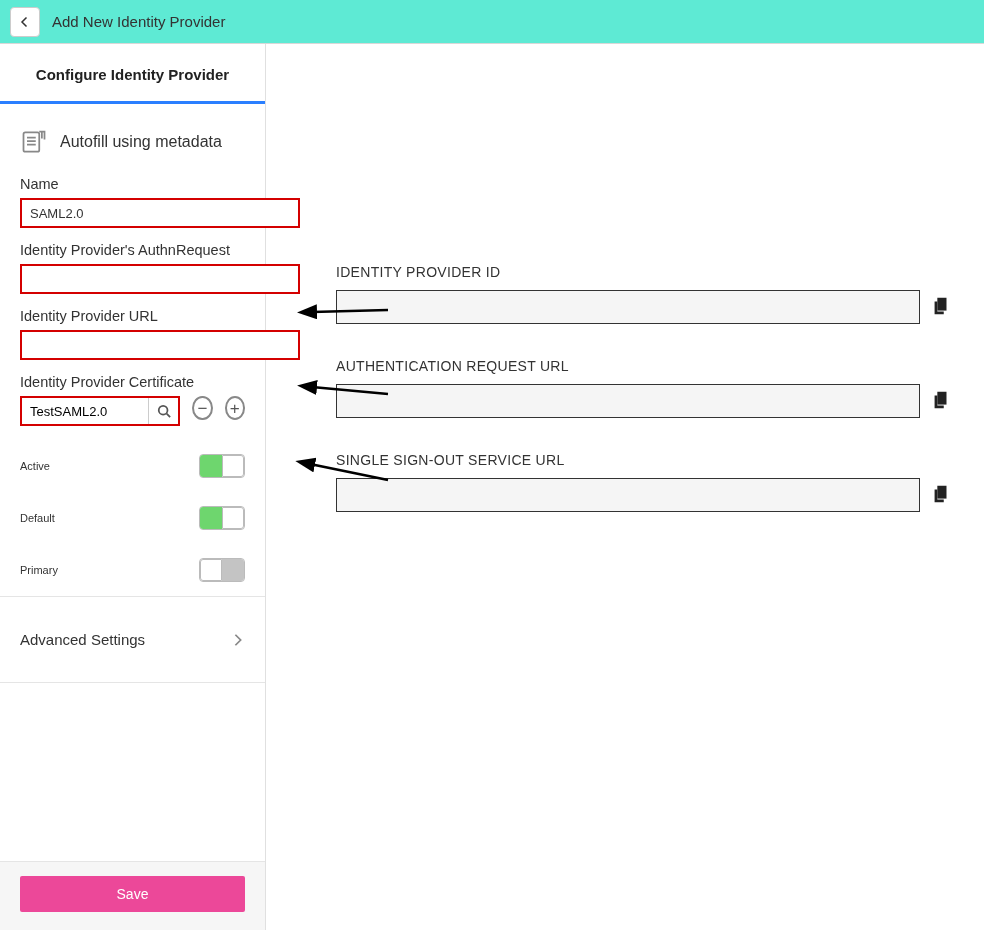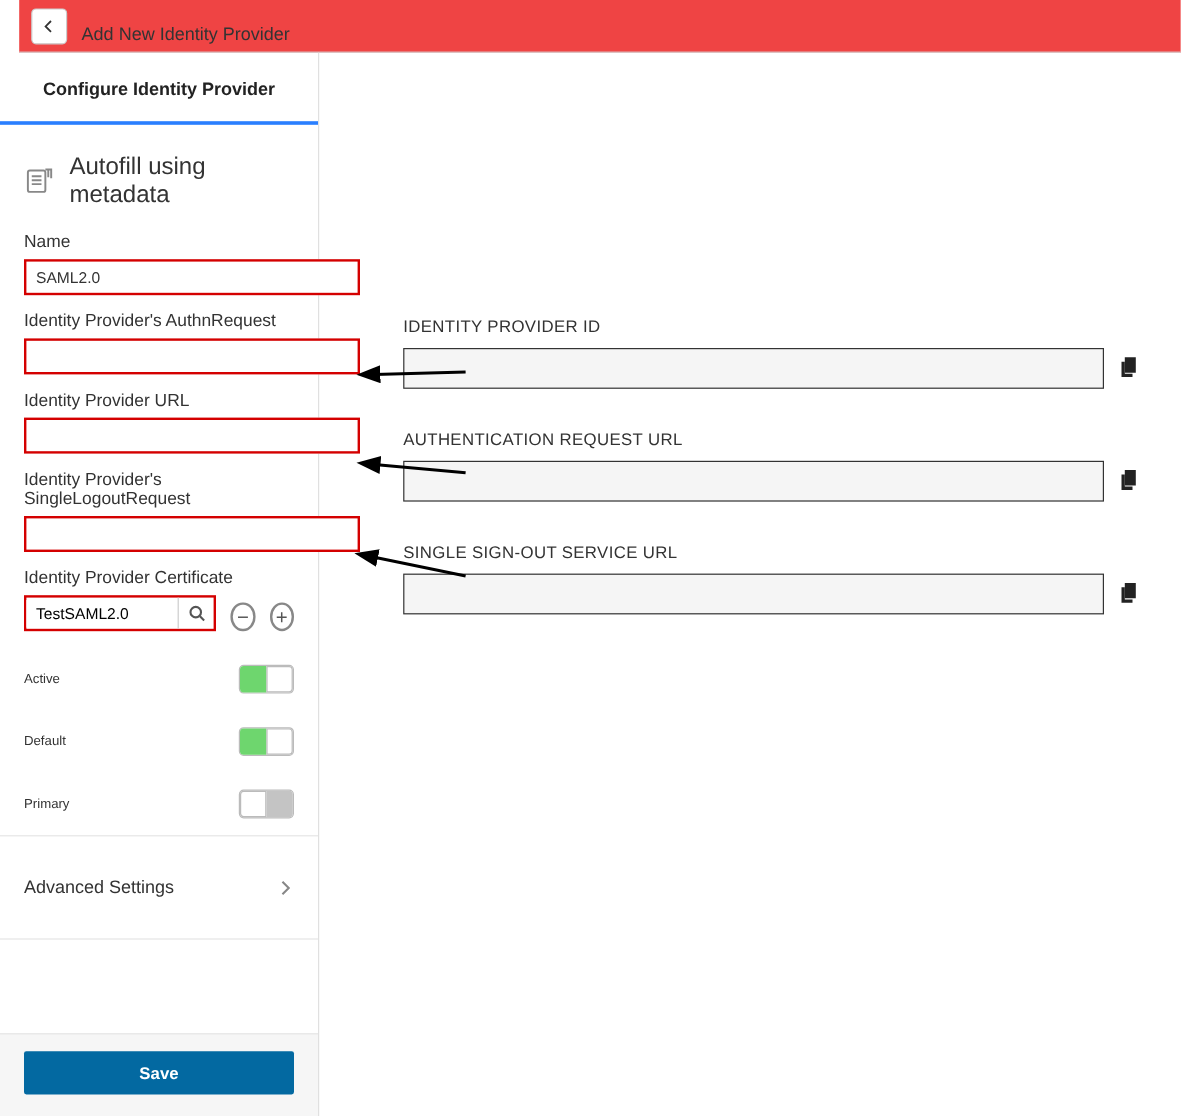--- a/index.html
+++ b/index.html
@@ -4,26 +4,25 @@
 <style>
   * { box-sizing: border-box; margin: 0; padding: 0; }
   body {
     font-family: -apple-system, BlinkMacSystemFont, "Segoe UI", Arial, sans-serif;
     background: #fff;
     color: #333;
     font-size: 14px;
   }
   .header-bar {
     display: flex;
-    align-items: flex-end;
-    background: #ef4444;
+    align-items: center;
+    background: #5eead4;
     border-bottom: 1px solid #d8d8d8;
     height: 44px;
     padding: 6px 10px;
-    margin-left: 16px;
   }
   .back-btn {
     width: 30px;
     height: 30px;
     border: 1px solid #ccc;
     border-radius: 4px;
     background: #fff;
     display: flex;
     align-items: center;
     justify-content: center;
@@ -51,21 +50,21 @@
     border-bottom: 3px solid #2a7fff;
     color: #222;
   }
   .autofill-row {
     display: flex;
     align-items: center;
     gap: 12px;
     padding: 24px 20px 14px;
   }
   .autofill-row svg { width: 28px; height: 28px; }
-  .autofill-label { font-size: 20px; color: #333; }
+  .autofill-label { font-size: 16px; color: #333; }
   .form-body {
     padding: 6px 20px 0;
   }
   .field {
     margin-bottom: 14px;
   }
   .field-label {
     font-size: 14.5px;
     color: #333;
     margin-bottom: 6px;
@@ -75,21 +74,21 @@
     width: 280px;
     height: 30px;
     border: 2px solid #d40000;
     padding: 4px 8px;
     font-size: 13px;
     color: #333;
     outline: none;
   }
   .cert-row {
     display: flex;
-    align-items: flex-end;
+    align-items: flex-start;
     gap: 12px;
   }
   .cert-input-wrap {
     display: flex;
     border: 2px solid #d40000;
     width: 195px;
     height: 30px;
     align-items: center;
   }
   .cert-input {
@@ -163,27 +162,26 @@
   .adv-row svg { width: 14px; height: 14px; stroke: #888; fill: none; stroke-width: 2;}
   .save-bar {
     margin-top: auto;
     padding: 14px 20px 18px;
     background: #f6f6f6;
     border-top: 1px solid #e5e5e5;
   }
   .save-btn {
     width: 100%;
     height: 36px;
-    background: #0369a1;
+    background: #ec4899;
     color: #fff;
     border: none;
     font-size: 14px;
     cursor: pointer;
     border-radius: 2px;
-    font-weight: bold;
   }
   
   .right-panel {
     flex: 1;
     padding: 40px 30px 25px 70px;
     position: relative;
   }
   .ref-field { margin-bottom: 34px; }
   .ref-label {
     font-size: 14px;
@@ -253,24 +251,20 @@
       <div class="field">
         <label class="field-label">Name</label>
         <input class="red-input" value="SAML2.0" style="">
       </div>
       <div class="field">
         <label class="field-label">Identity Provider's AuthnRequest</label>
         <input class="red-input" value="" style="">
       </div>
       <div class="field">
         <label class="field-label">Identity Provider URL</label>
-        <input class="red-input" value="" style="">
-      </div>
-      <div class="field">
-        <label class="field-label">Identity Provider's SingleLogoutRequest</label>
         <input class="red-input" value="" style="">
       </div>
       <div class="field">
         <label class="field-label">Identity Provider Certificate</label>
         <div class="cert-row">
           <div class="cert-input-wrap">
             <input class="cert-input" value="TestSAML2.0" style="">
             <div class="cert-search">
               <svg viewBox="0 0 16 16">
                   <circle cx="7" cy="7" r="5"></circle>

